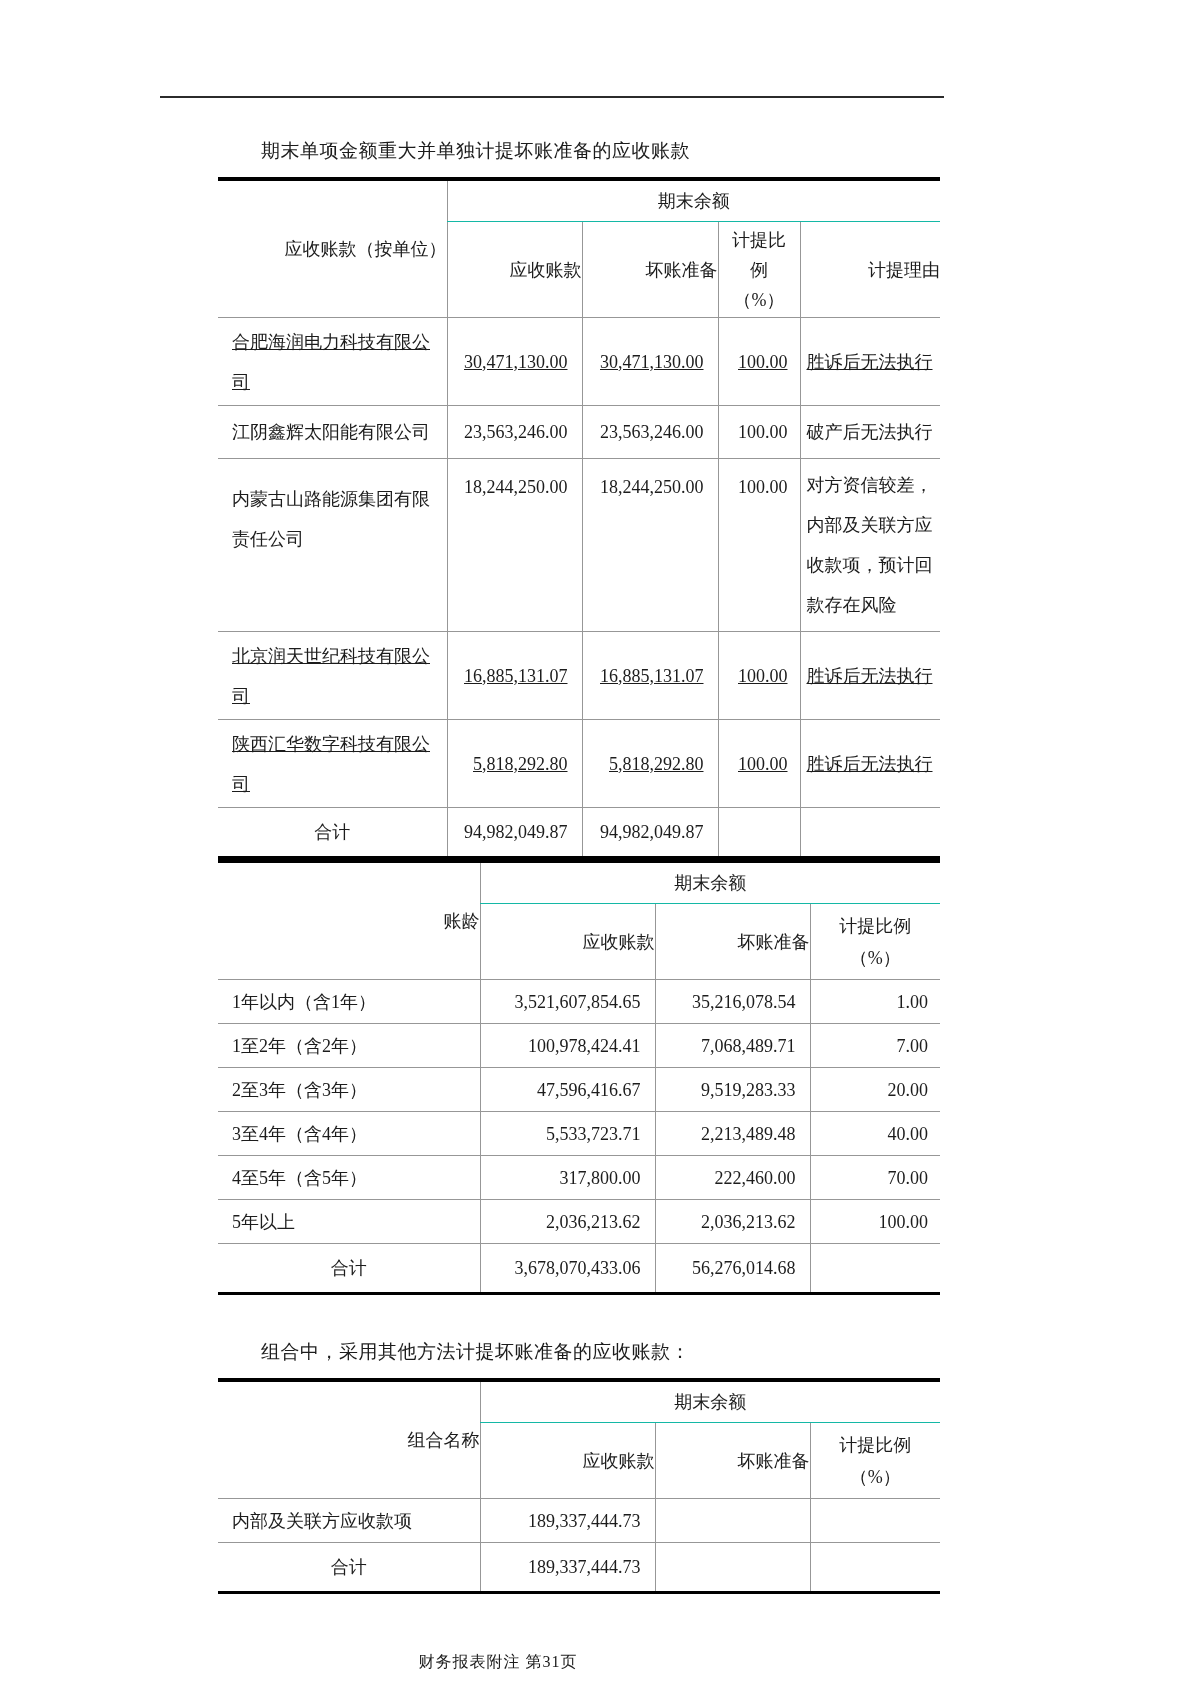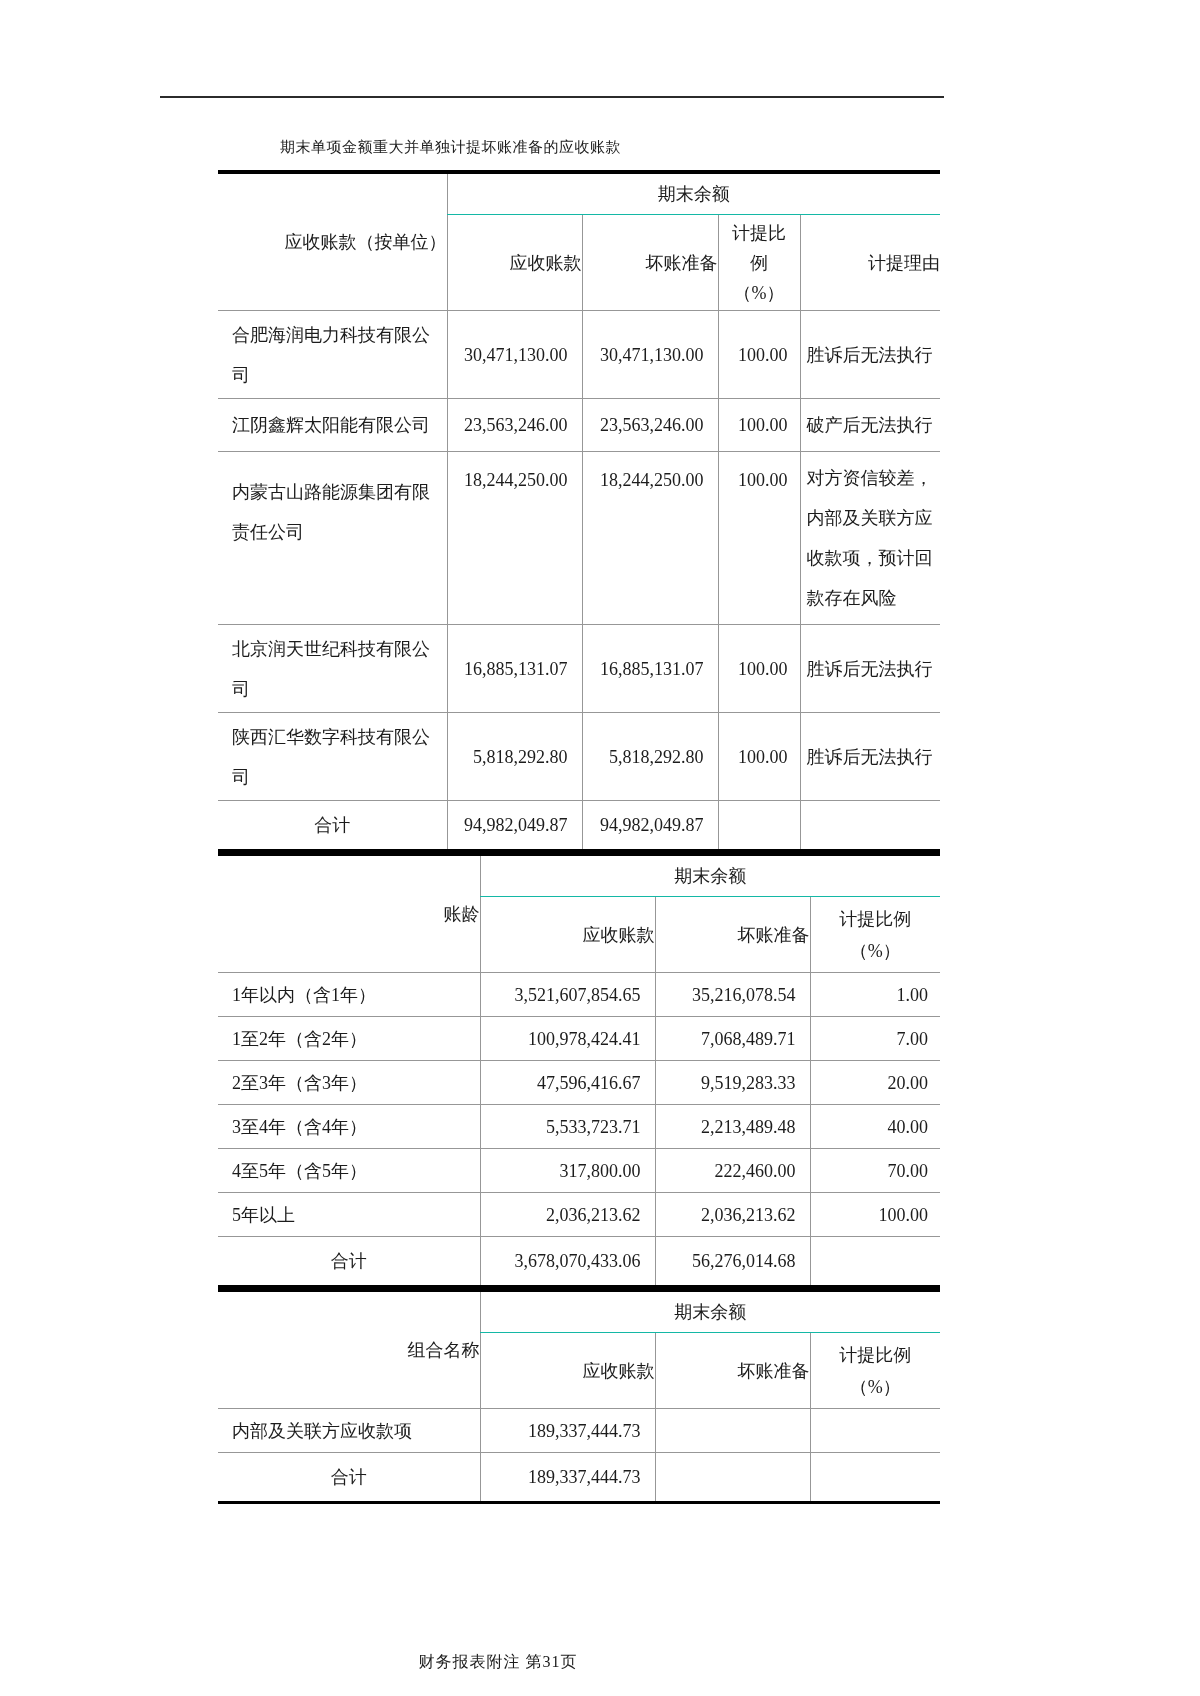--- a/index.html
+++ b/index.html
@@ -12,22 +12,22 @@
     color:#1c1c1c;
   }
   .top-rule {
     position:absolute; top:96px; left:160px; width:784px;
     border-top:2px solid #2b2b2b;
   }
   .content {
     position:absolute; top:138px; left:218px; width:722px;
   }
   .tbl-title {
-    font-size:15px;
-    margin-left:62px;
+    font-size:19px;
+    margin-left:43px;
     margin-bottom:13px;
     letter-spacing:0.5px;
     white-space:nowrap;
   }
   .t2-title { margin-top:44px; }
   .t3-title { margin-top:44px; }
 
   table.fin {
     width:722px;
     table-layout:fixed;
@@ -53,21 +53,21 @@
   .hdr-center { text-align:right; }
   .ratio-hd div { line-height:30px; text-align:center; }
   .ratio-hd2 div { line-height:32px; text-align:center; }
 
   td.name-cell { text-align:left; padding-left:14px; padding-right:0; line-height:42px; }
   td.num-cell  { text-align:right; padding-right:14px; }
   td.ratio-cell{ text-align:right; padding-right:12px; }
   td.reason-cell{ text-align:left; padding:6px 6px; line-height:38px; }
   td.total-label { text-align:center; }
 
-  .h-2line { height:88px; }
+  .h-2line { height:88px;text-decoration:underline; }
   .h-1line { height:46px; }
   .h-total { height:50px; }
   .subhead-row-1 th { height:96px; }
   .subhead-row-2 th { height:76px; }
   .row-44 td { height:44px; }
 
   .page-footer {
     position:absolute; top:1652px; left:0; width:996px;
     text-align:center; font-size:16px; letter-spacing:1px;
   }
@@ -212,20 +212,21 @@
       </tr>
       <tr class="h-total">
         <td class="c1 total-label">合计</td>
         <td class="num-cell">3,678,070,433.06</td>
         <td class="num-cell">56,276,014.68</td>
         <td class="ratio-cell"></td>
       </tr>
     </tbody>
   </table>
 
+  <div class="tbl-title t3-title">组合中，采用其他方法计提坏账准备的应收账款：</div>
 
   <table class="fin">
     <colgroup>
       <col style="width:262px">
         <col style="width:175px">
         <col style="width:155px">
         <col style="width:130px">
     </colgroup>
     <thead>
       <tr>

